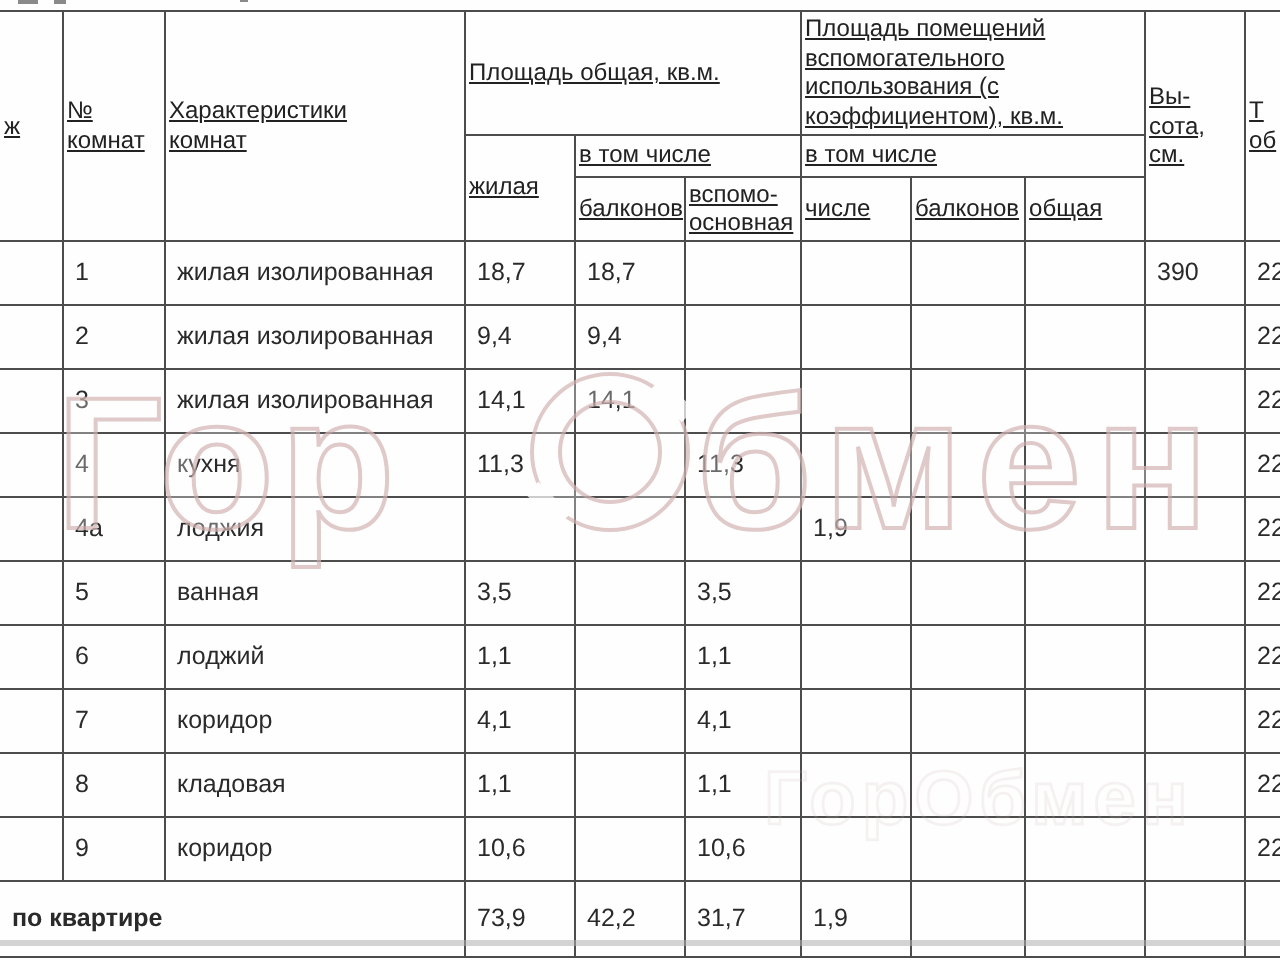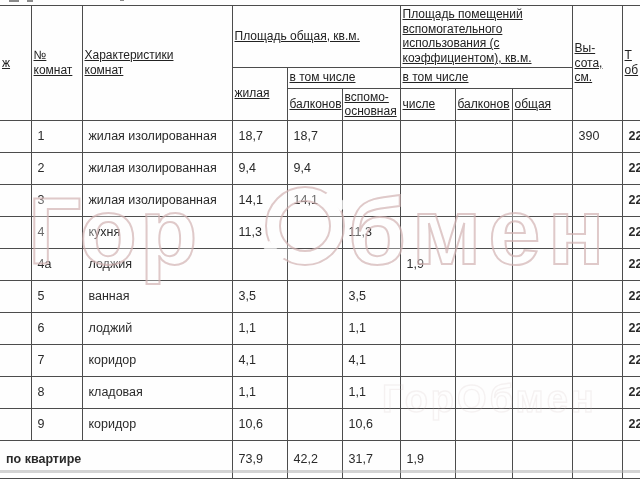--- a/index.html
+++ b/index.html
@@ -12,21 +12,21 @@
   .tm3{left:120px;width:4px;height:1px;}
 
   table.expl{position:absolute;left:0;top:5px;width:640px;table-layout:fixed;
              border-collapse:collapse;background:transparent;}
   .expl th,.expl td{border:1px solid #4c4c4c;overflow:hidden;vertical-align:middle;
              padding:0;margin:0;}
   .expl th{font-size:12px;font-weight:normal;color:#222;text-align:left;
              white-space:pre-line;line-height:1.22;padding:1px 2px;text-decoration:underline;}
   .expl td{font-size:12.5px;color:#2a2a2a;text-align:left;padding-left:6px;}
   .no-l{border-left:none !important;}
-  .no-r{border-right:none !important;font-weight:bold;}
+  .no-r{border-right:none !important;}
   .th-note{text-align:left;padding-left:4px;line-height:1.7;}
   .c-note{padding-left:3px;}
   .c-label{padding-left:4px;font-weight:bold;}
   .muted{color:#8f8f8f;}
   .semi{color:#5f5f5f;}
   tr.hA{height:52px;} tr.hB{height:21px;} tr.hC{height:28px;}
   tr.r{height:32px;} tr.r-total{height:38px;}
 
   
   .wm-svg{position:absolute;left:0;top:178px;pointer-events:none;}

